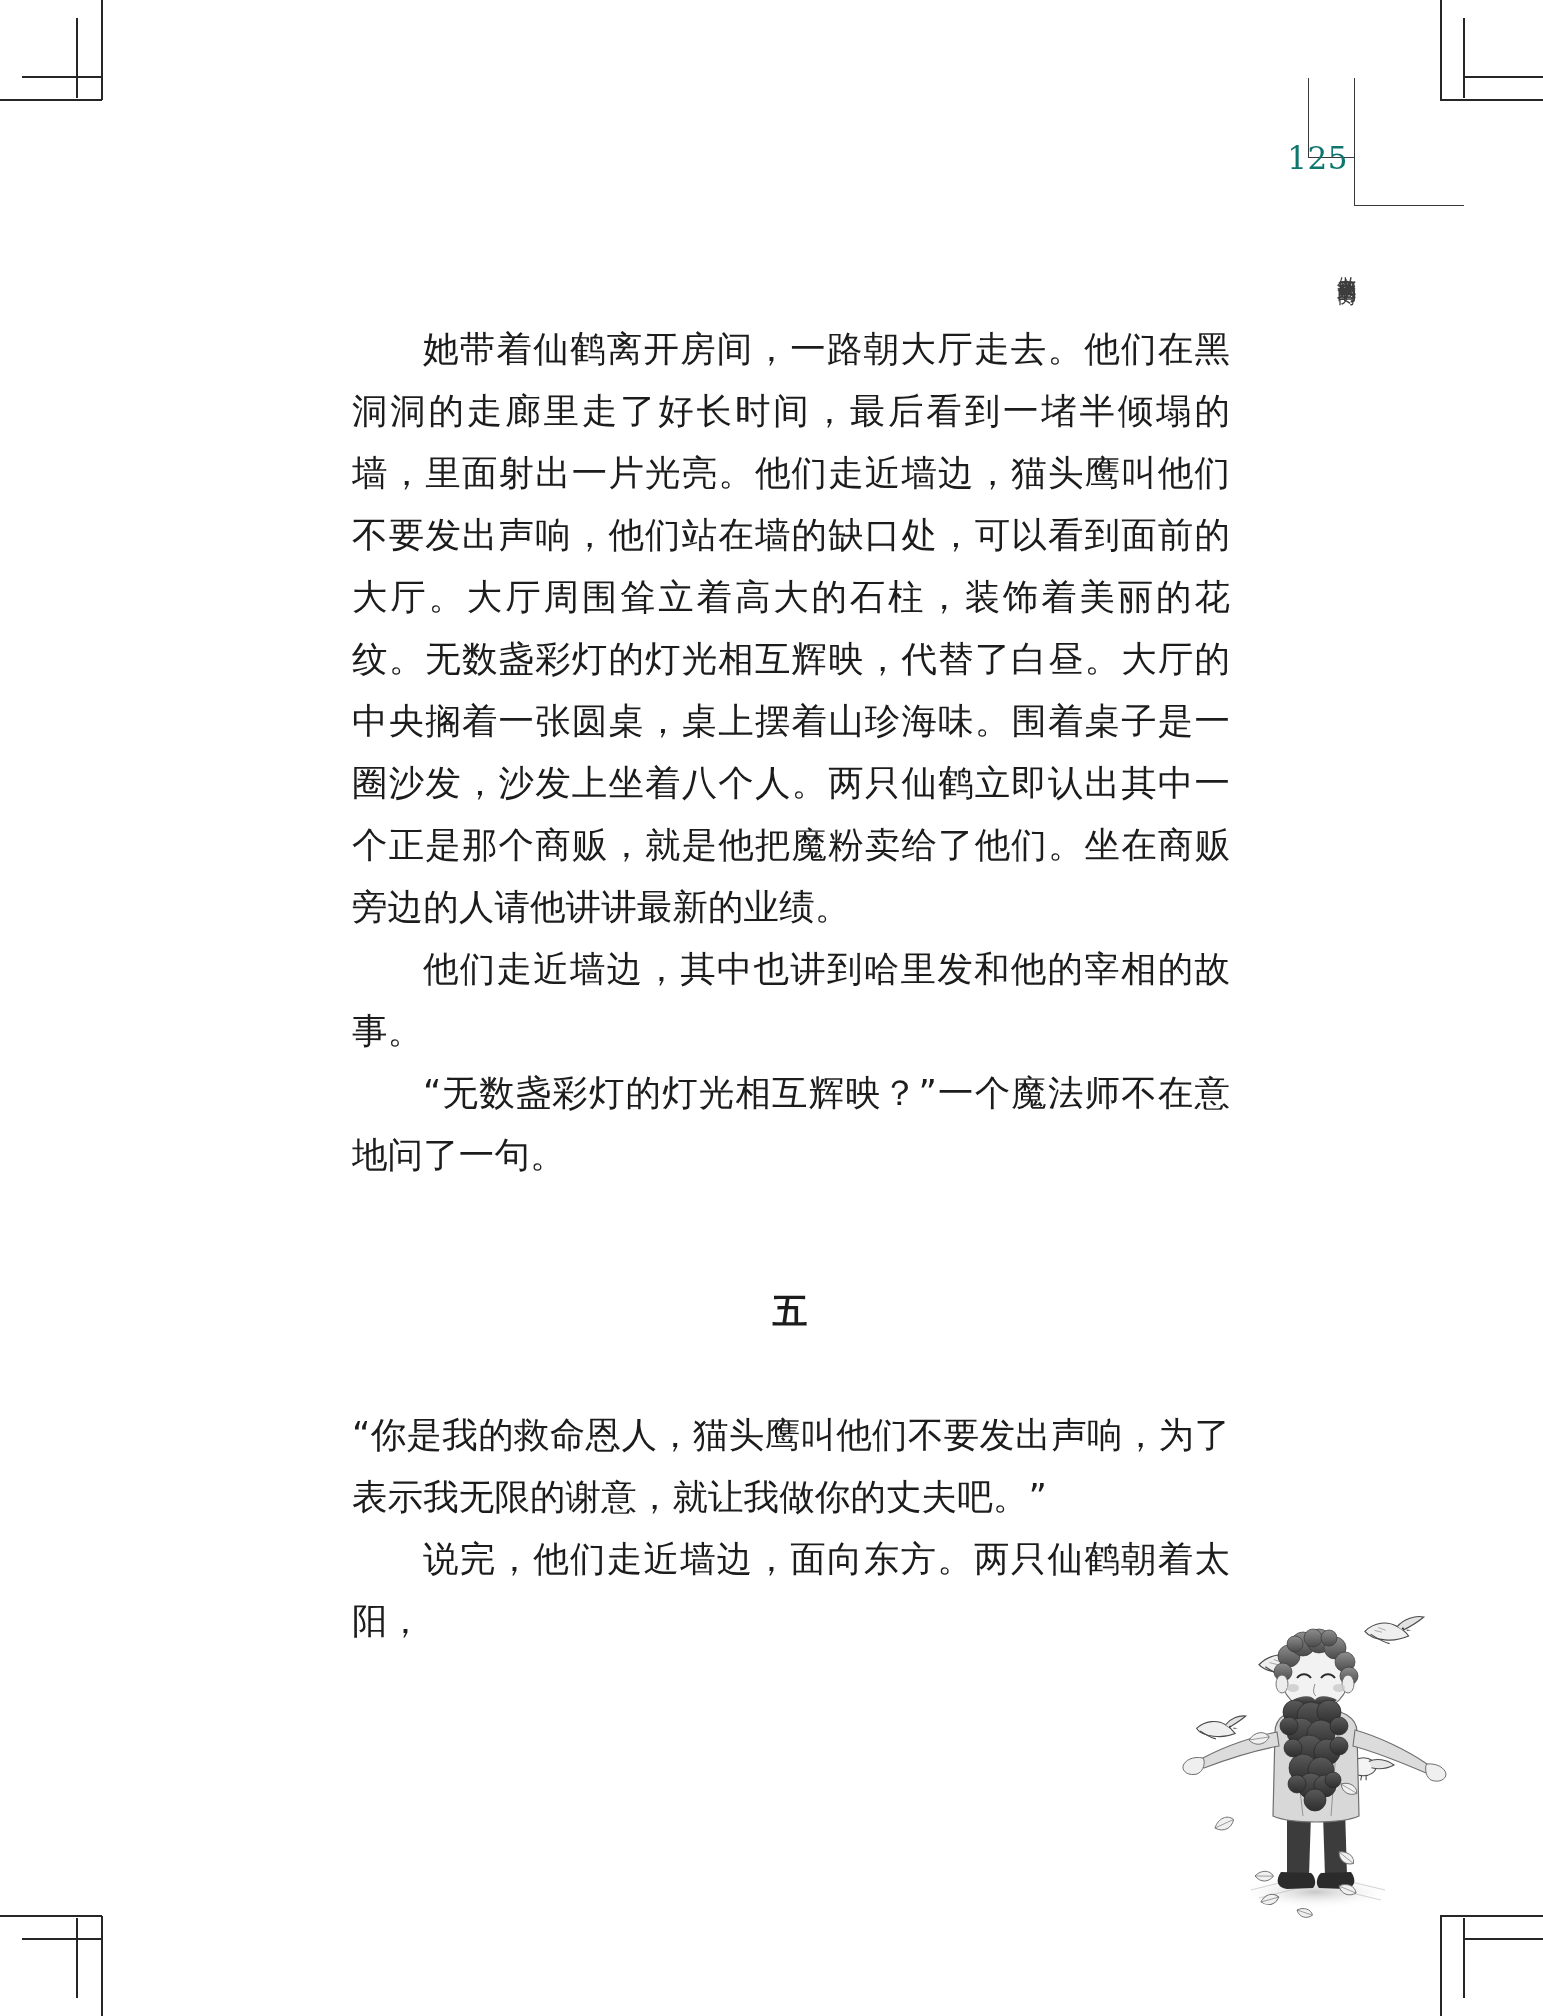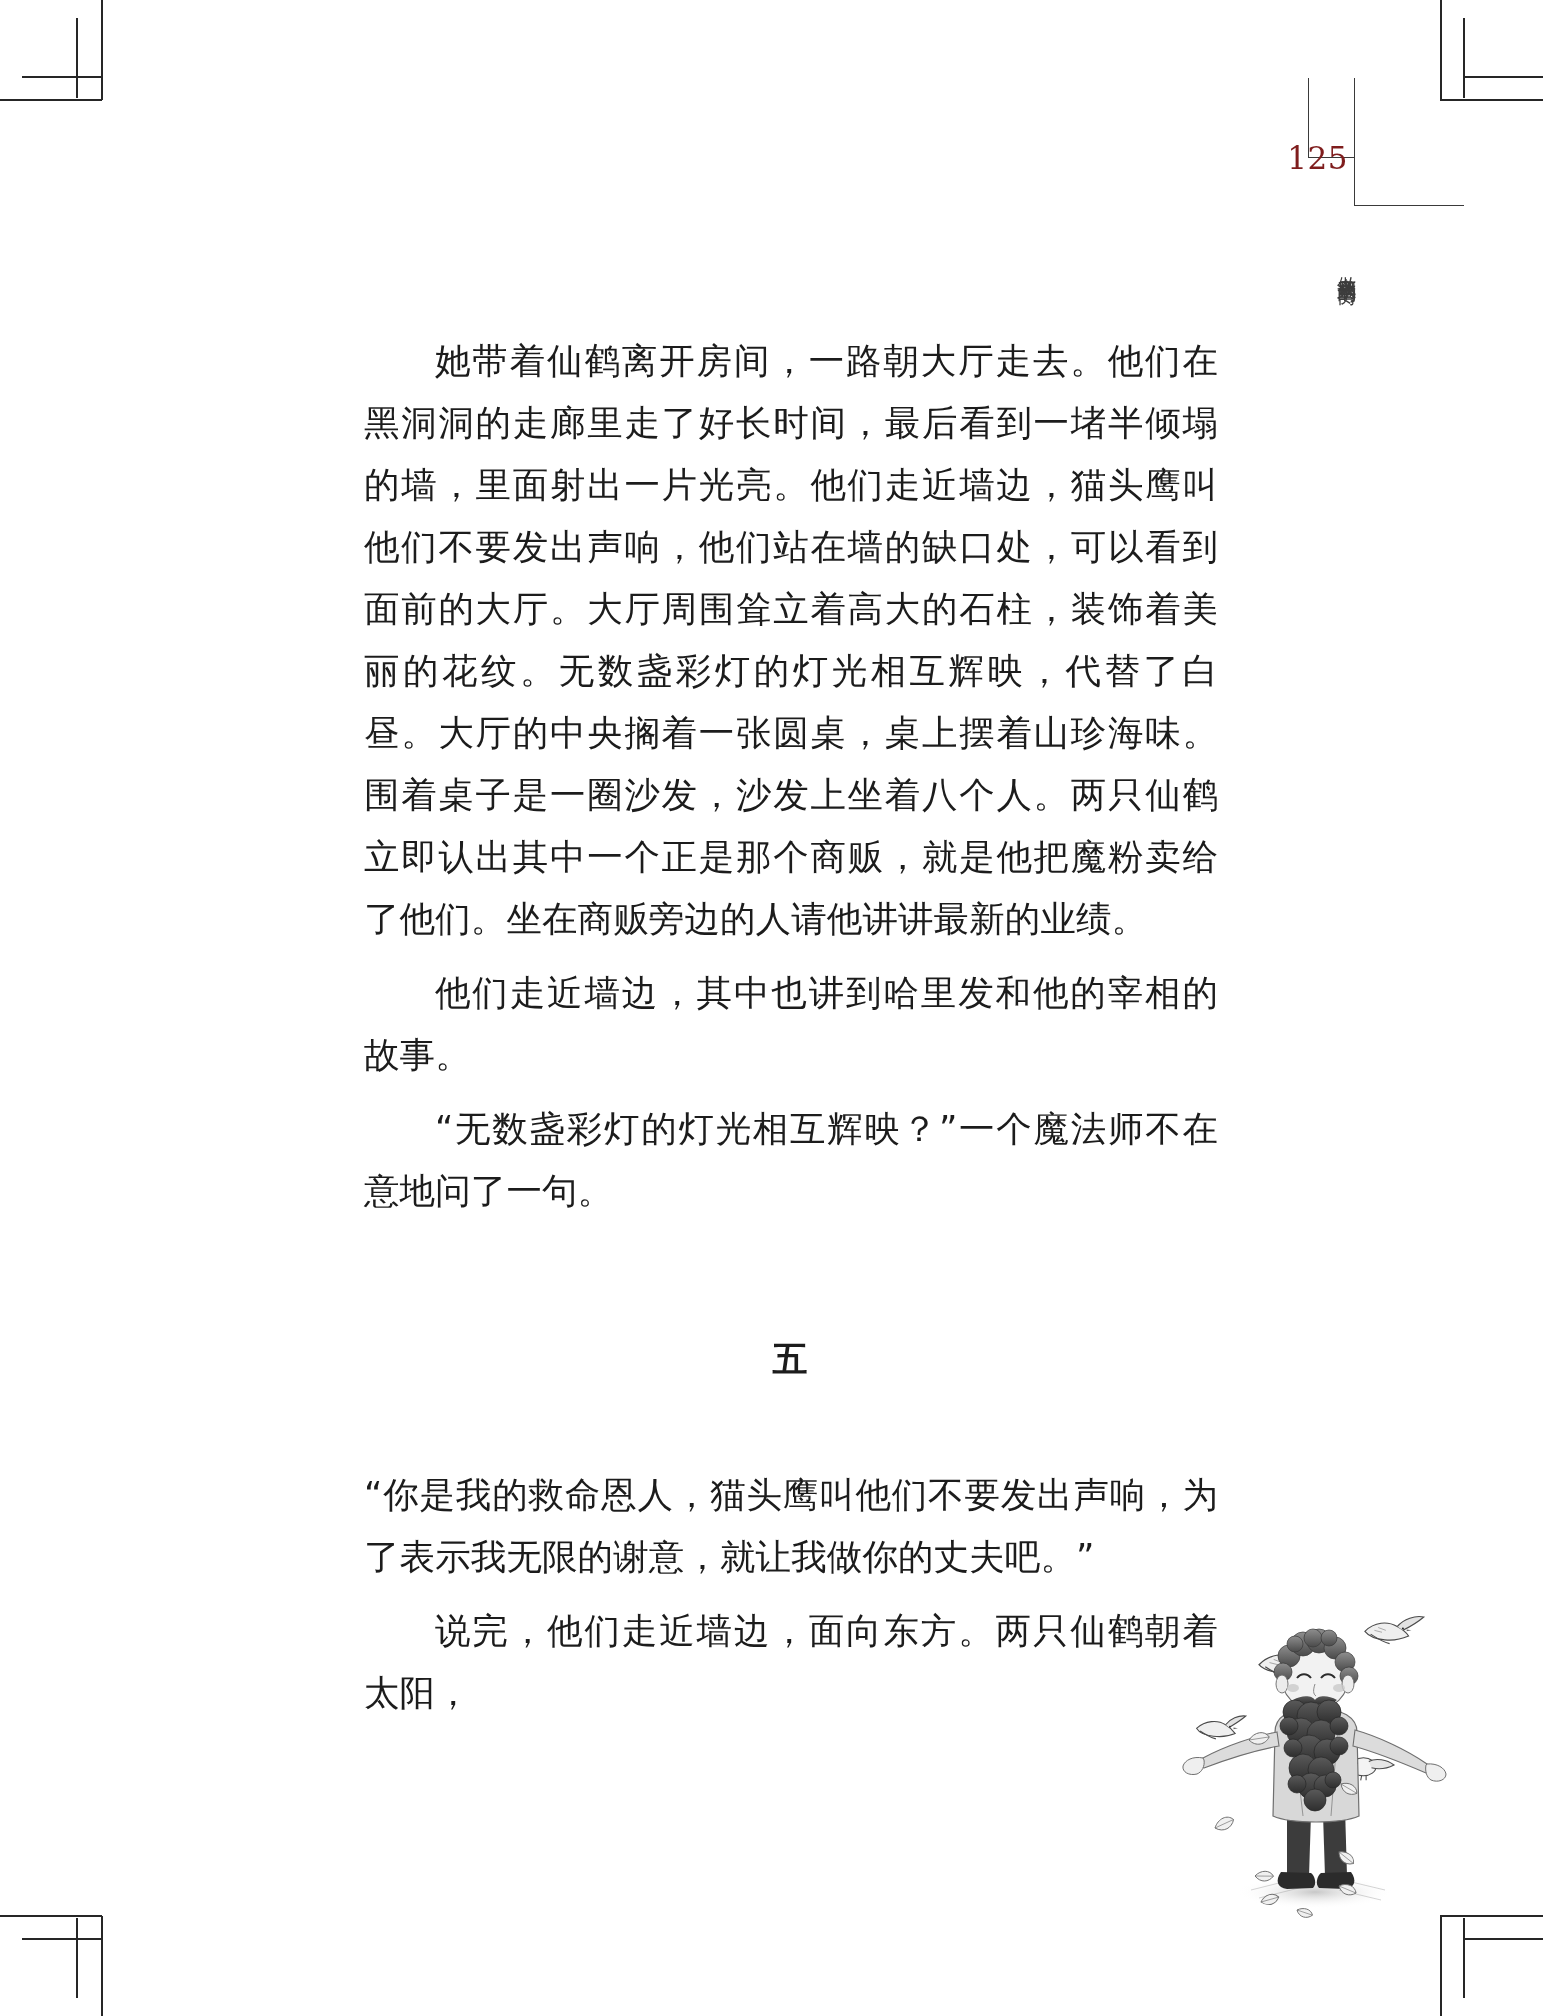--- a/index.html
+++ b/index.html
@@ -72,21 +72,21 @@
 
   
   .folio {
     position: absolute;
     left: 1278px;
     top: 140px;
     width: 70px;
     text-align: right;
     font-family: "DejaVu Serif", "Liberation Serif", serif;
     font-size: 31px;
-    color: #7f1d1d;
+    color: #0f766e;
     letter-spacing: 0.5px;
   }
 
   
   .running-head {
     position: absolute;
     left: 1332px;
     top: 262px;
     writing-mode: vertical-rl;
     text-orientation: upright;
@@ -102,21 +102,21 @@
     position: absolute;
     left: 352px;
     top: 318px;
     width: 878px;
   }
 
   .para {
     font-size: 35.5px;
     line-height: 62px;
     color: #1c1c1c;
-    margin: 12px;
+    margin: 0;
     text-align: justify;
     text-justify: inter-character;
     letter-spacing: 0.1px;
   }
   .para.indent { text-indent: 2em; }
 
   .section-heading {
     font-size: 35px;
     line-height: 62px;
     text-align: center;

